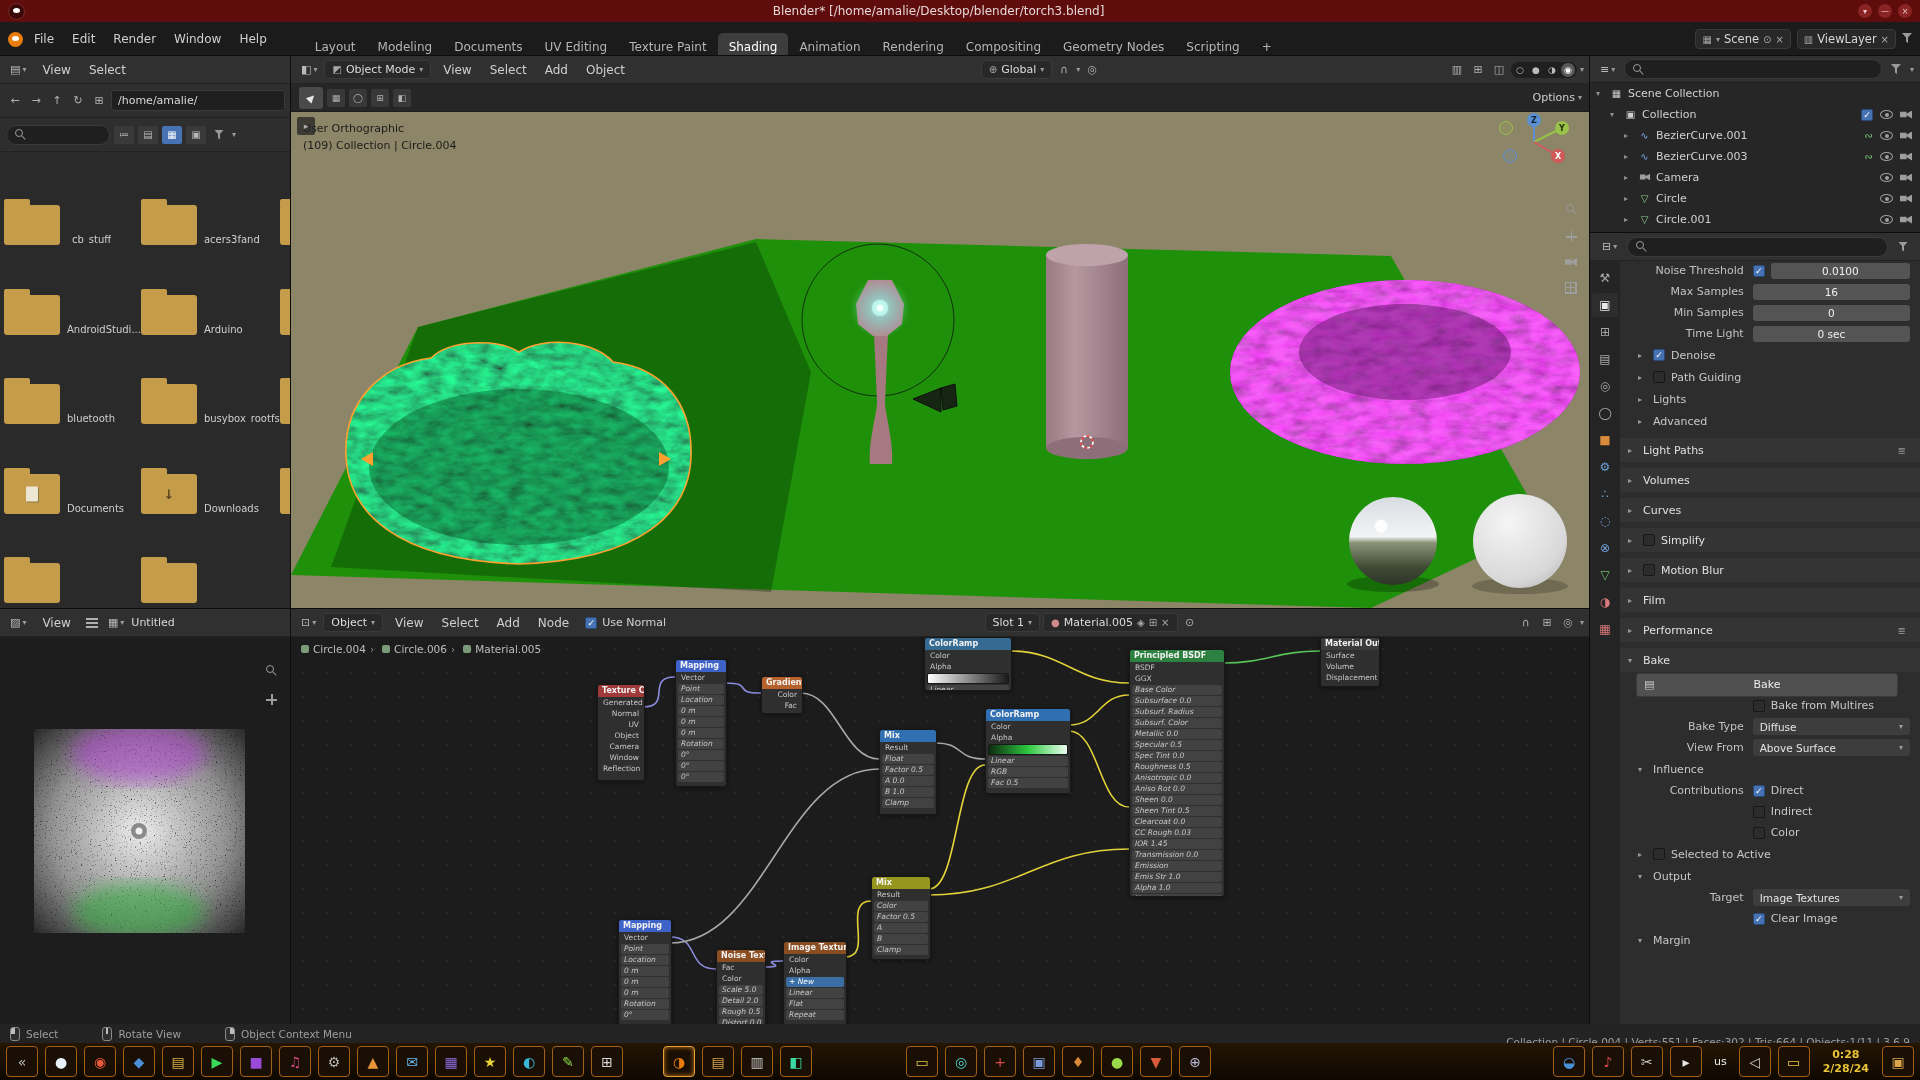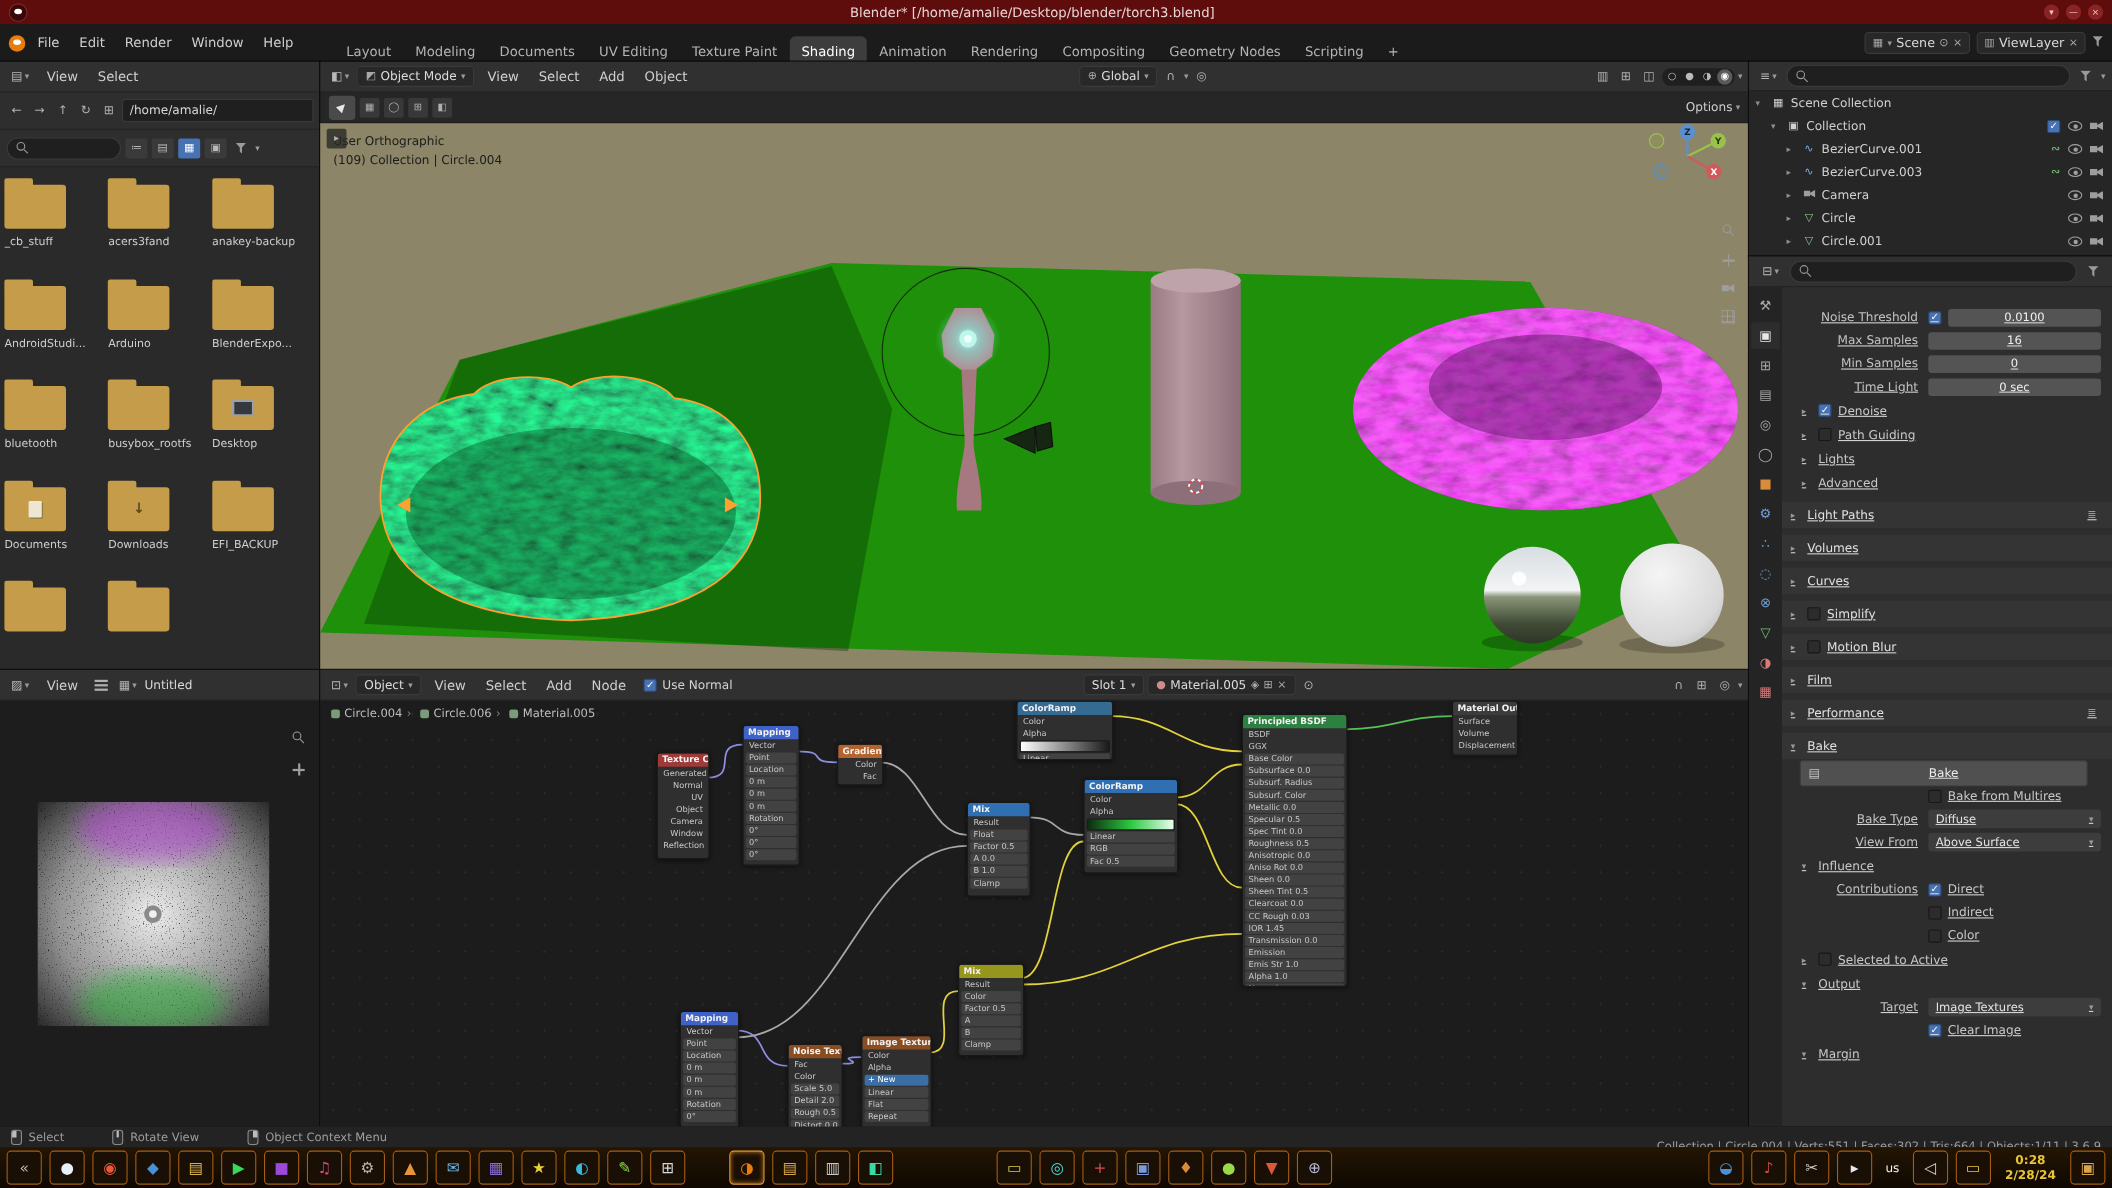--- a/index.html
+++ b/index.html
@@ -38,21 +38,21 @@
   .hamb{width:12px;height:2px;background:#b0b0b0;box-shadow:0 4px 0 #b0b0b0,0 -4px 0 #b0b0b0;display:inline-block;}
   .searchfield{display:flex;align-items:center;gap:5px;background:#1f1f1f;border:1px solid #3a3a3a;border-radius:10px;height:18px;padding:0 8px;}
   
   #filebrowser{left:0;top:56px;width:291px;height:553px;background:#2a2a2a;}
   .fb-nav{height:33px;display:flex;align-items:center;gap:3px;padding:0 6px;background:#2e2e2e;border-bottom:1px solid #222;}
   .fb-path{flex:1;height:19px;background:#1f1f1f;border:1px solid #3a3a3a;border-radius:3px;color:#d8d8d8;font-size:11px;padding:0 6px;font-family:"DejaVu Sans","Liberation Sans",sans-serif;}
   .fb-filter{height:33px;display:flex;align-items:center;gap:4px;padding:0 6px;background:#2e2e2e;border-bottom:1px solid #222;}
   .dispbtn{width:20px;height:18px;background:#3a3a3a;border-radius:2px;display:flex;align-items:center;justify-content:center;font-size:10px;color:#b8b8b8;}
   .dispbtn.active{background:#4772b3;color:#fff;}
   #fb-grid{display:grid;grid-template-columns:repeat(3,1fr);row-gap:4px;padding:8px 4px;height:459px;box-sizing:border-box;overflow:hidden;}
-  .fb-item{display:flex;flex-direction:column;align-items:flex-start;gap:7px;}
+  .fb-item{display:flex;flex-direction:row;align-items:flex-end;gap:7px;}
   .folder{width:56px;height:40px;background:#c49c4a;border-radius:3px;position:relative;margin-top:8px;}
   .folder::before{content:"";position:absolute;top:-6px;left:0;width:26px;height:8px;background:#c49c4a;border-radius:2px 2px 0 0;}
   .deco{position:absolute;left:50%;top:50%;transform:translate(-50%,-50%);font-size:13px;color:#5a4a1a;font-weight:bold;}
   .deco-doc{width:12px;height:15px;background:#ece6d2;border-radius:1px;box-shadow:1px 1px 0 #8a7a40;}
   .deco-monitor{width:16px;height:11px;background:#34373b;border:2px solid #9aa0a8;border-radius:1px;}
   .fb-label{font-size:10px;color:#cfcfcf;max-width:92px;white-space:nowrap;overflow:hidden;text-overflow:ellipsis;}
   
   #imagepanel{left:0;top:609px;width:291px;height:415px;background:#232323;}
   #img-canvas{position:relative;height:387px;background:#1d1d1d;}
   .side-tools{position:absolute;right:14px;top:28px;display:flex;flex-direction:column;gap:18px;align-items:center;}
@@ -76,21 +76,21 @@
   #nodeeditor{left:291px;top:609px;width:1299px;height:415px;background:#1c1c1c;}
   #ne-canvas{position:relative;width:1299px;height:387px;background-color:#1c1c1c;background-image:radial-gradient(#292929 1px,transparent 1.2px);background-size:24px 24px;overflow:hidden;}
   .ne-wires{position:absolute;left:0;top:0;}
   .ne-breadcrumb{position:absolute;left:10px;top:6px;display:flex;align-items:center;gap:4px;font-size:10.5px;color:#bdbdbd;z-index:5;}
   .bc-item{display:flex;align-items:center;gap:4px;}
   .bc-item + .bc-item::before{content:"›";color:#8a8a8a;margin-right:4px;}
   .bc-dot{width:8px;height:8px;border-radius:2px;background:#7a9a7a;display:inline-block;}
   .node{position:absolute;background:rgba(48,48,48,0.96);border:1px solid #181818;border-radius:3px;box-shadow:0 1px 4px rgba(0,0,0,.45);overflow:hidden;z-index:4;}
   .nhead{height:12px;font-size:8px;font-weight:bold;color:#f2f2f2;padding:0 4px;line-height:12px;border-radius:2px 2px 0 0;white-space:nowrap;overflow:hidden;}
   .nr{height:10px;margin:1px 2px;font-size:7.5px;line-height:10px;color:#c8c8c8;padding:0 3px;white-space:nowrap;overflow:hidden;border-radius:2px;}
-  .nr.pill2{background:#424242;}
+  .nr.pill2{background:#424242;font-style:italic;}
   .nr.blue{background:#3a6ea5;color:#fff;}
   .nr.out{text-align:right;}
   .ngrad{height:9px;margin:1px 2px;border-radius:2px;border:1px solid #1a1a1a;}
   
   #outliner{left:1590px;top:56px;width:330px;height:177px;background:#262626;}
   .ol-header{height:26px;background:#303030;display:flex;align-items:center;gap:5px;padding:0 6px;border-bottom:1px solid #1f1f1f;}
   .olrow{height:21px;display:flex;align-items:center;gap:5px;font-size:11px;color:#d0d0d0;padding-right:8px;}
   .olcaret{color:#8f8f8f;font-size:8px;width:9px;}
   .olicon{font-size:10px;width:13px;text-align:center;}
   .olright{margin-left:auto;display:flex;align-items:center;gap:7px;}
@@ -98,21 +98,21 @@
   .eyeicon{position:relative;width:13px;height:9px;display:inline-block;}
   .eyeicon::before{content:"";position:absolute;inset:0;border:1.2px solid #9e9e9e;border-radius:50%;}
   .eyeicon::after{content:"";position:absolute;left:4.5px;top:2.5px;width:4px;height:4px;border-radius:50%;background:#9e9e9e;}
   
   #properties{left:1590px;top:233px;width:330px;height:791px;background:#2d2d2d;}
   #prop-tabs{position:absolute;left:0;top:27px;bottom:0;width:30px;background:#242424;display:flex;flex-direction:column;align-items:center;padding-top:6px;gap:3px;}
   .ptab{width:26px;height:24px;display:flex;align-items:center;justify-content:center;border-radius:3px 0 0 3px;}
   .ptab.active{background:#2d2d2d;}
   .pticon{font-size:12px;color:#a8a8a8;}
   .prop-header{height:27px;background:#303030;display:flex;align-items:center;gap:6px;padding:0 8px;border-bottom:1px solid #222;}
-  #prop-rows{position:absolute;left:30px;right:0;top:27px;bottom:0;padding-top:18px;overflow:hidden;text-decoration:underline;}
+  #prop-rows{position:absolute;left:30px;right:0;top:27px;bottom:0;padding-top:0;overflow:hidden;}
   .prow{display:flex;align-items:center;height:21px;padding:0 10px 0 4px;box-sizing:border-box;}
   .plabel{width:45%;text-align:right;padding-right:9px;color:#c2c2c2;font-size:11px;white-space:nowrap;box-sizing:border-box;}
   .pright{flex:1;display:flex;align-items:center;gap:6px;min-width:0;}
   .pill{background:#545454;border-radius:3px;color:#f0f0f0;font-size:10.5px;display:flex;align-items:center;justify-content:center;}
   .pval{flex:1;height:16px;}
   .dropv{flex:1;height:17px;background:#3d3d3d;border-radius:3px;color:#e4e4e4;font-size:10.5px;display:flex;align-items:center;padding:0 7px;}
   .dcaret{margin-left:auto;font-size:8px;color:#9a9a9a;}
   .optlabel{font-size:11px;color:#c8c8c8;white-space:nowrap;}
   .prow.hdr{background:#343434;height:24px;margin:6px 0 2px;padding-left:8px;gap:6px;color:#e0e0e0;font-size:11px;}
   .hcaret,.scaret{font-size:8px;color:#9a9a9a;width:9px;}

